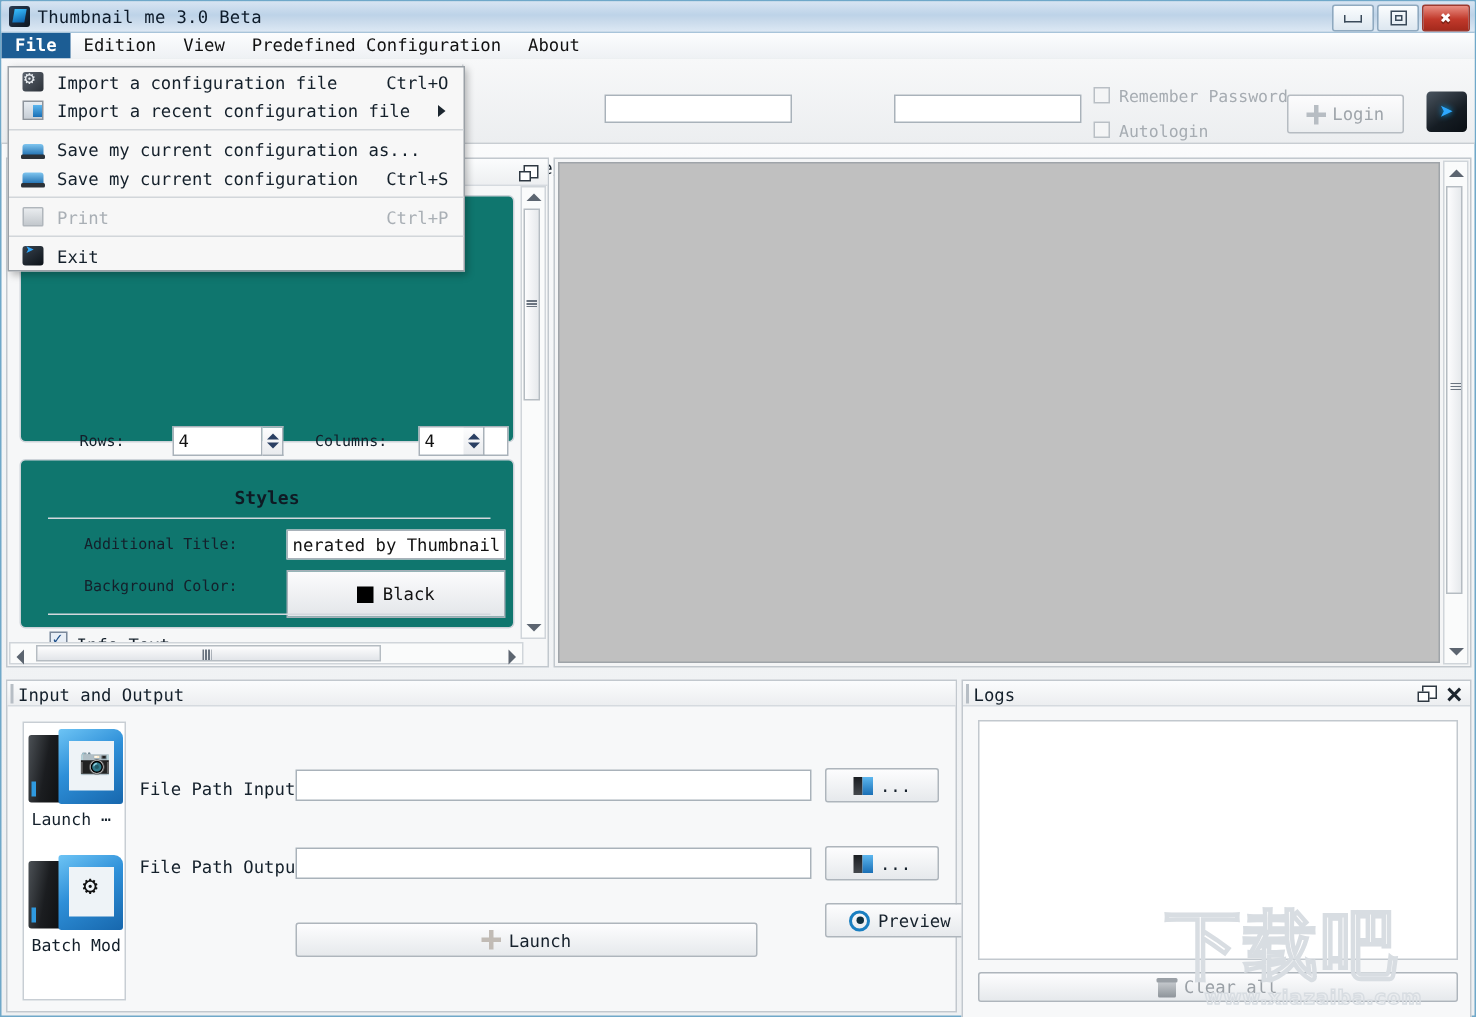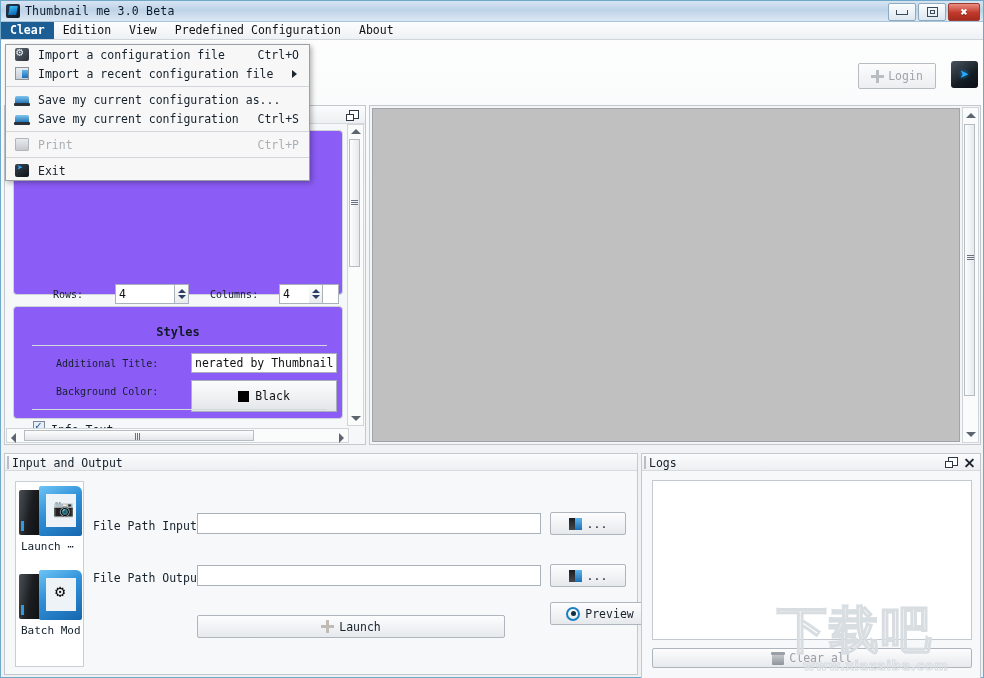--- a/index.html
+++ b/index.html
@@ -71,21 +71,21 @@
     background:linear-gradient(180deg,#fbfcfd,#edeff1);border-bottom:1px solid #d5dadf;box-sizing:border-box;}
   .float-ic{position:absolute;right:6px;top:4px;width:10px;height:9px;
     border:1.4px solid #2e3842;background:#fff;box-sizing:border-box;}
   .float-ic:before{content:"";position:absolute;left:-4px;top:3px;width:8px;height:7px;
     border:1.4px solid #2e3842;background:#fff;box-sizing:border-box;}
   .close-ic{position:absolute;width:11px;height:11px;}
   .close-ic:before,.close-ic:after{content:"";position:absolute;left:0;top:5px;width:11px;height:2px;background:#1c252e;}
   .close-ic:before{transform:rotate(45deg);}
   .close-ic:after{transform:rotate(-45deg);}
 
-  .sbox{position:absolute;left:8px;width:330px;border:1px solid #cdd3d9;border-radius:4px;background:#8b5cf6;box-sizing:border-box;}
+  .sbox{position:absolute;left:8px;width:330px;border:1px solid #cdd3d9;border-radius:4px;background:#0f766e;box-sizing:border-box;}
   .srow{position:absolute;font-size:10px;color:#14202b;white-space:nowrap;}
   .fld{position:absolute;height:20px;background:#fff;border:1px solid #a9b2ba;box-sizing:border-box;
        font-size:11.5px;line-height:18px;padding-left:3px;color:#111;overflow:hidden;white-space:nowrap;}
   .spin{position:absolute;width:14px;height:20px;border:1px solid #a9b2ba;border-left:none;box-sizing:border-box;
        background:linear-gradient(180deg,#fdfdfe,#e9ebee);}
   .spin i{position:absolute;left:3px;width:0;height:0;border-left:4px solid transparent;border-right:4px solid transparent;}
   .spin i.up{top:4px;border-bottom:4px solid #2a3f63;}
   .spin i.dn{bottom:4px;border-top:4px solid #2a3f63;}
   .combo-arrow{position:absolute;right:5px;top:7px;width:0;height:0;
     border-left:5px solid transparent;border-right:5px solid transparent;border-top:6px solid #233a5e;}
@@ -202,27 +202,38 @@
       <div class="tb-btn">
           <span class="gl-max"></span>
         </div>
       <div class="tb-btn close">
           <span class="gl-x">✖</span>
         </div>
     </div>
   </div>
 
   <div class="menubar">
-    <div class="menuitem active">Clear</div>
+    <div class="menuitem active">File</div>
     <div class="menuitem">Edition</div>
     <div class="menuitem">View</div>
     <div class="menuitem">Predefined Configuration</div>
     <div class="menuitem">About</div>
   </div>
 
+  <div class="loginbar">
+    <div class="lb-sep" style="left:307px"></div>
+    <div class="lb-label" style="left:312px;top:66px">Username/E-mail:</div>
+    <div class="lb-input" style="left:402px;top:24px;width:125px"></div>
+    <div class="lb-label" style="left:533px;top:66px">Password:</div>
+    <div class="lb-input" style="left:595px;top:24px;width:125px"></div>
+    <div class="chk" style="left:728px;top:19px"></div>
+    <div class="chk-lbl" style="left:745px;top:19px">Remember Password</div>
+    <div class="chk" style="left:728px;top:42px"></div>
+    <div class="chk-lbl" style="left:745px;top:42px">Autologin</div>
+  </div>
   <div class="login-btn">
     <span class="spark"></span>
     <span>Login</span>
   </div>
   <div class="arrow-btn">
     <span>➤</span>
   </div>
 
   <div class="settings">
     <div class="panel-caption">

